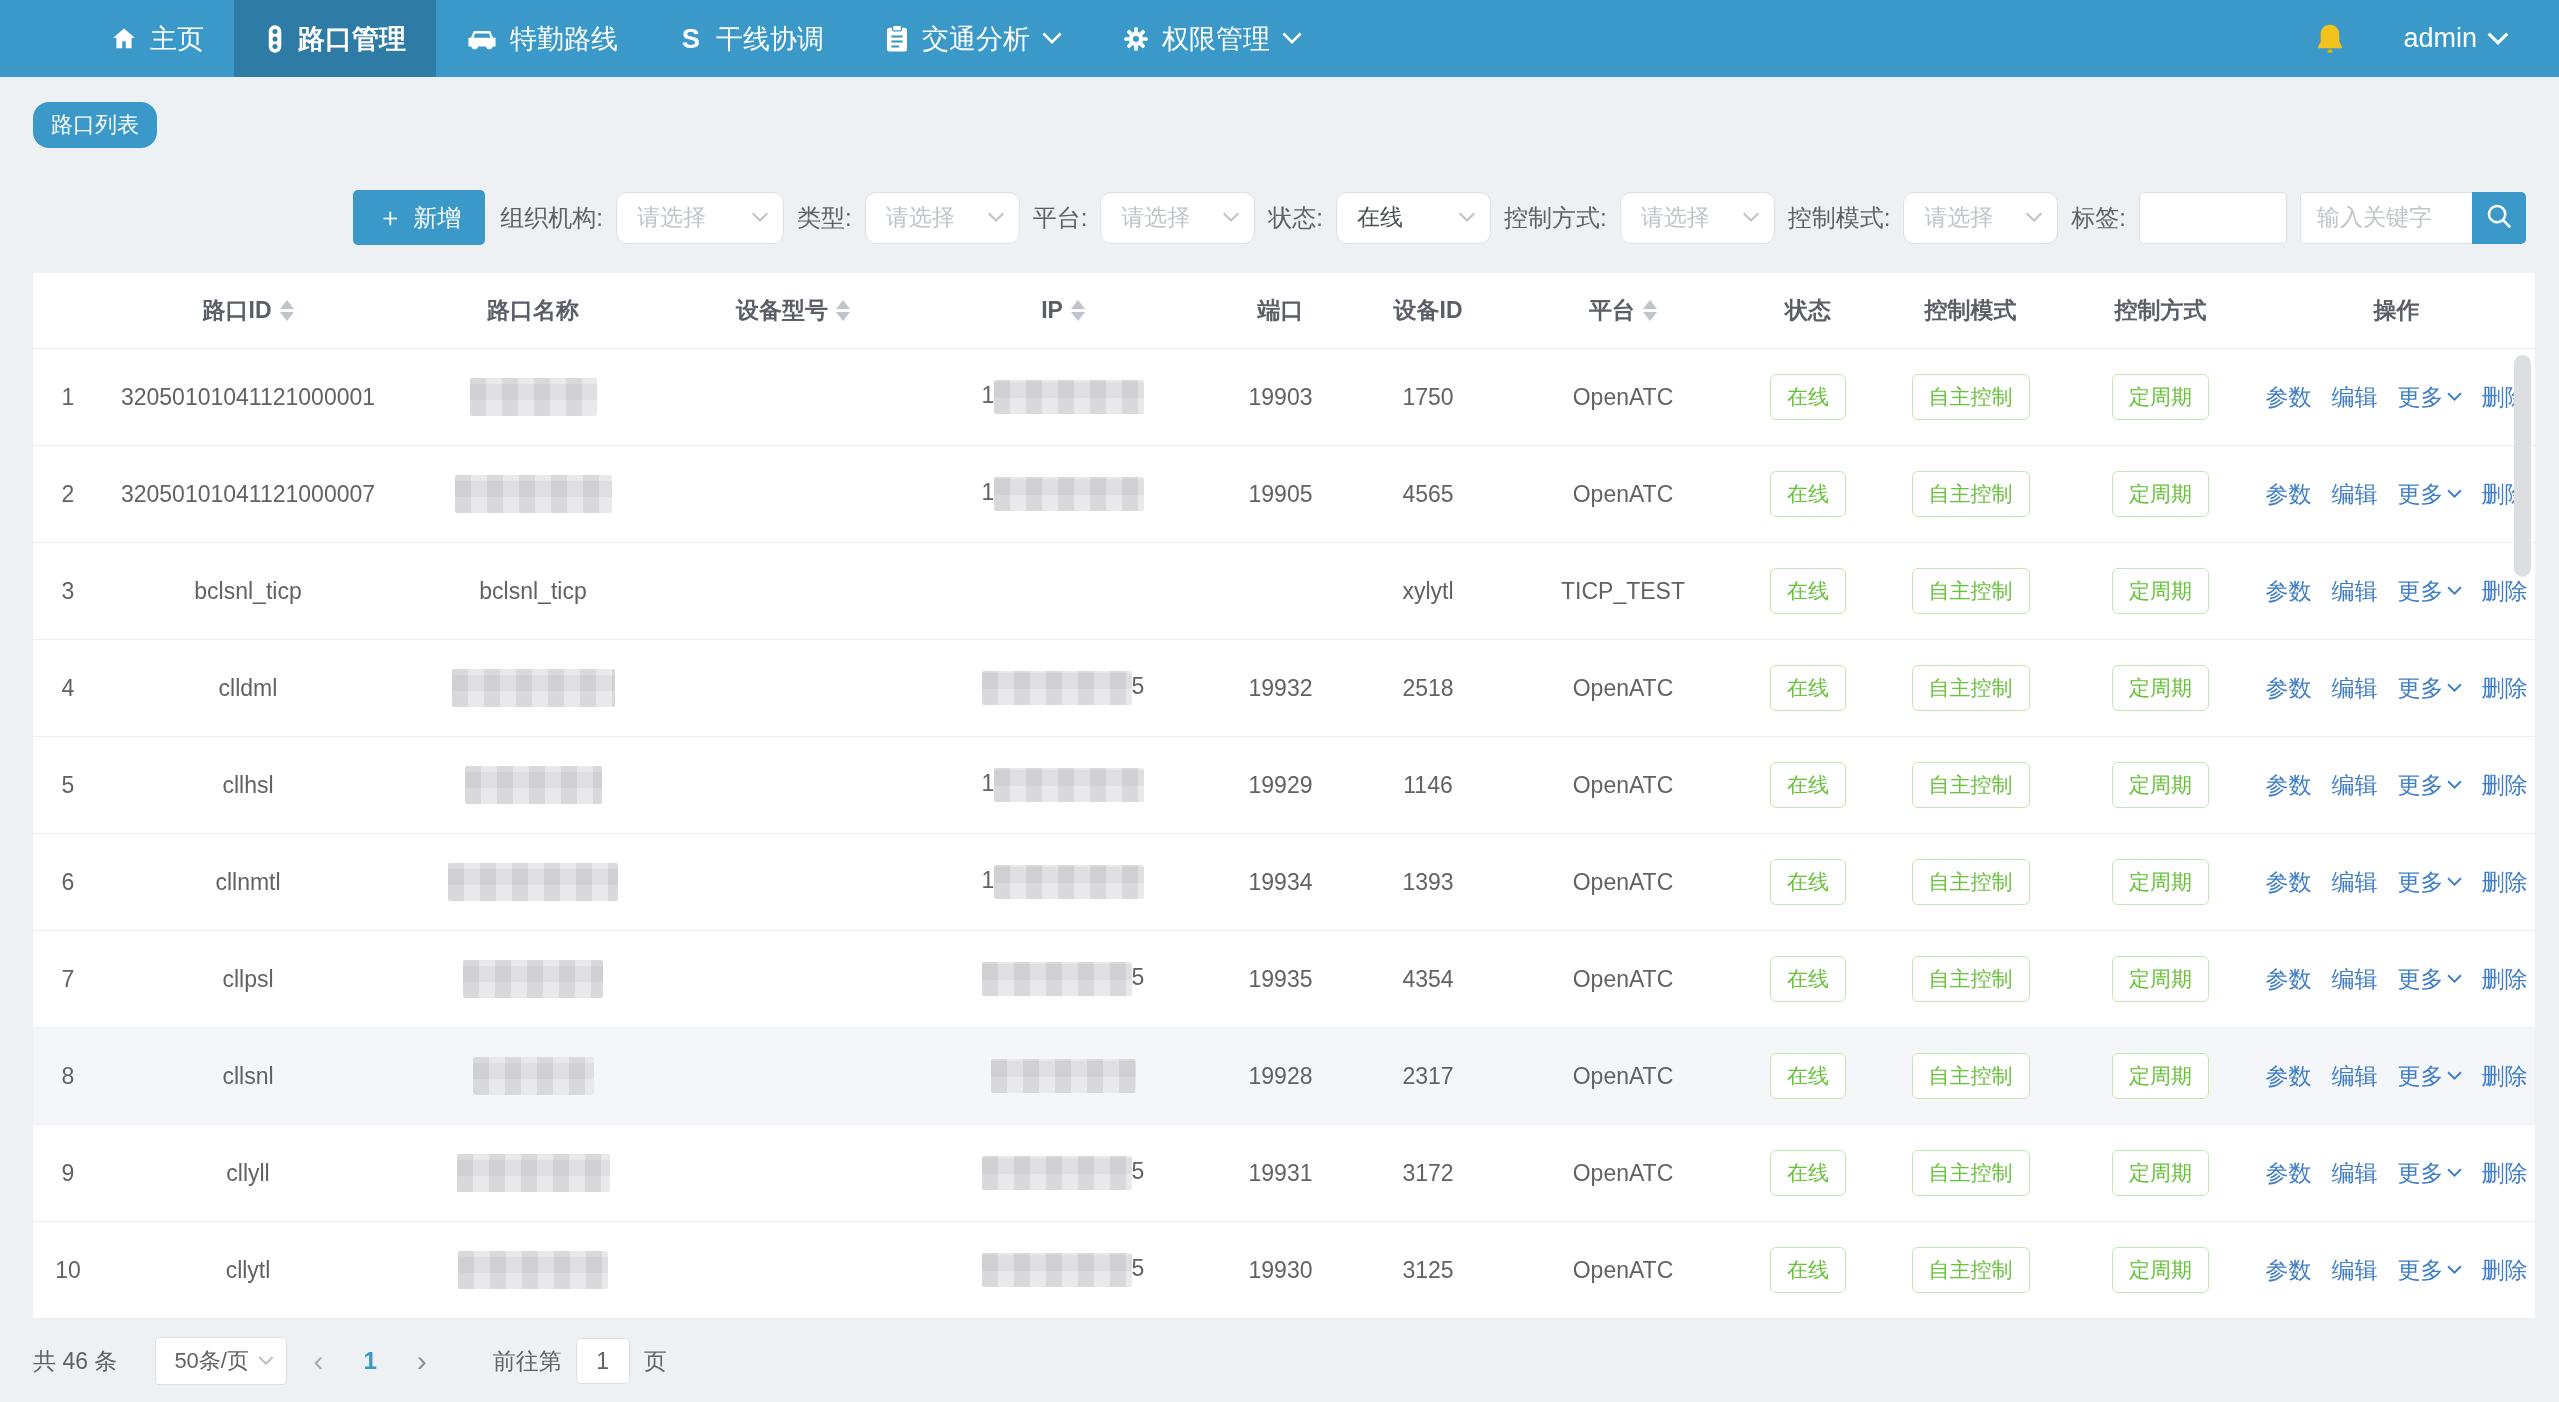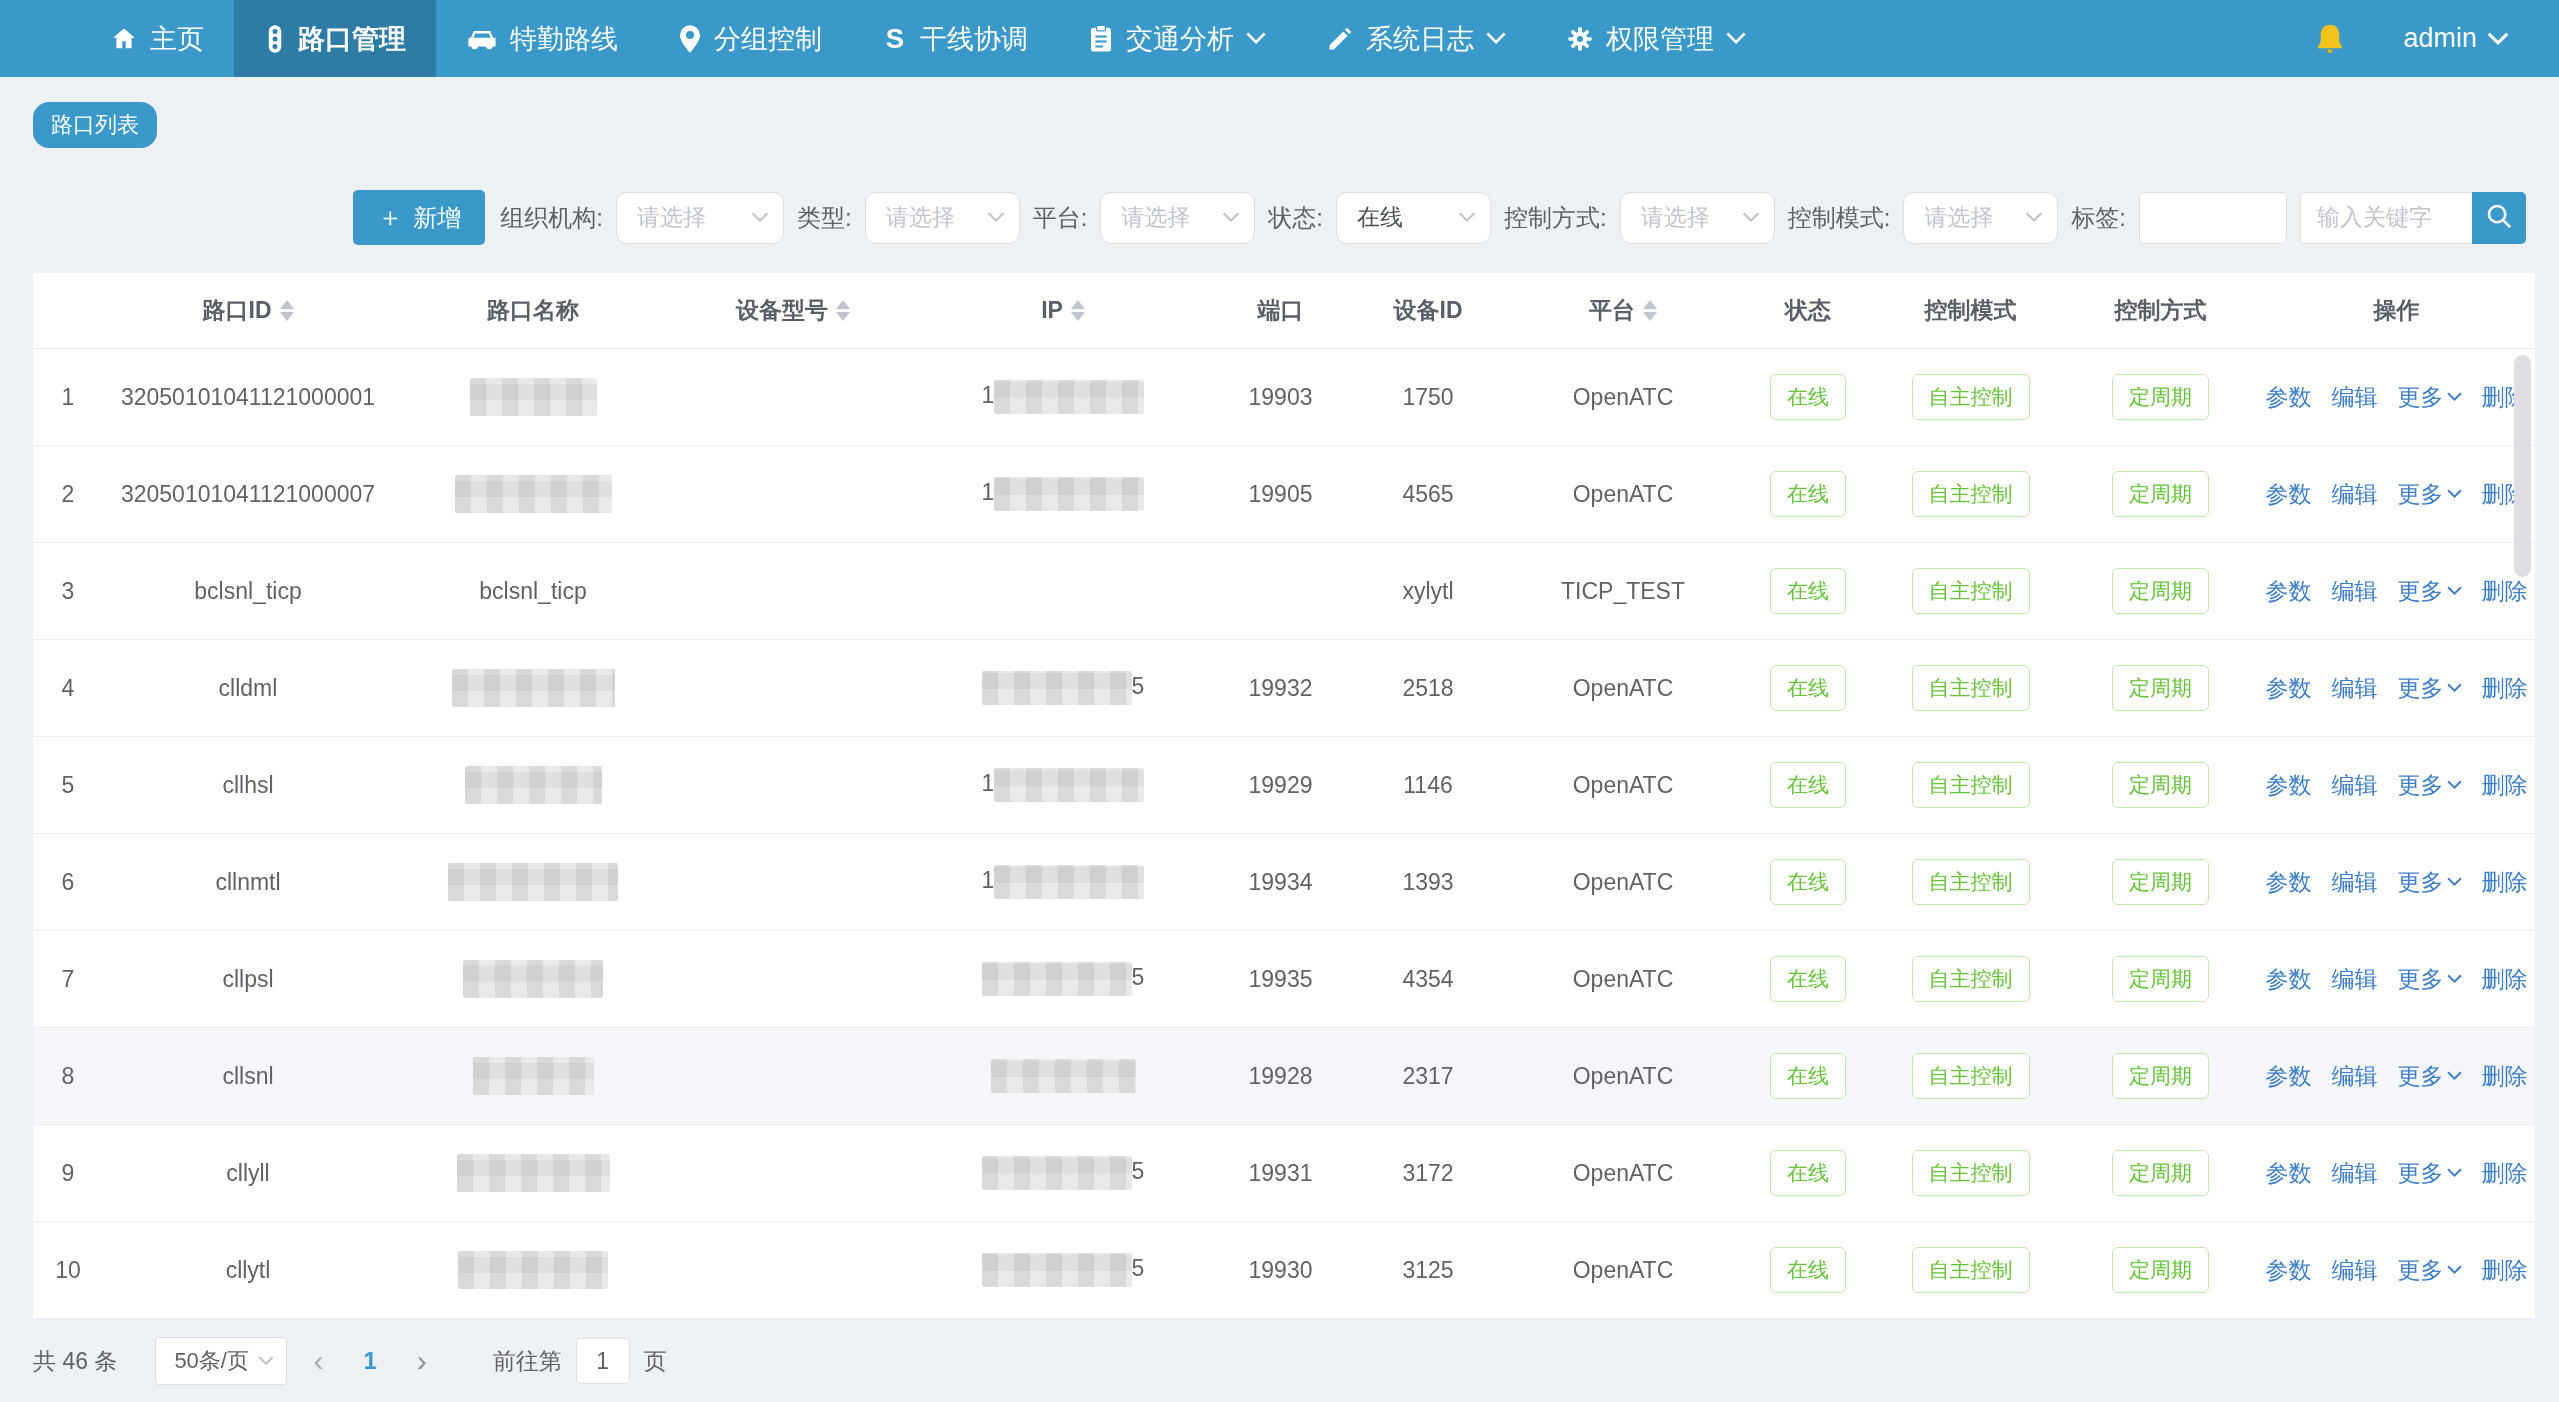--- a/index.html
+++ b/index.html
@@ -136,58 +136,37 @@
           <svg width="32" height="28" viewBox="0 0 26 22">
             <path fill="#fff" d="M4 10l2.4-5.5h13.2L22 10h2v7h-2.3a2.8 2.8 0 0 1-5.5 0H9.8a2.8 2.8 0 0 1-5.5 0H2v-7h2zm3.4-3.5L6 10h14l-1.4-3.5H7.4z"></path>
             <circle cx="7" cy="17.5" r="1.8" fill="#fff"></circle>
             <circle cx="19" cy="17.5" r="1.8" fill="#fff"></circle>
           </svg>
         </span>
         <span>特勤路线</span>
       </div>
       <div class="nav-item">
         <span class="icon">
-          <svg width="24" height="30" viewBox="0 0 18 24">
-            <path fill="#fff" fill-rule="evenodd" d="M9 1a8 8 0 0 0-8 8c0 5.5 8 14 8 14s8-8.5 8-14a8 8 0 0 0-8-8zm0 11a3.2 3.2 0 1 1 0-6.4A3.2 3.2 0 0 1 9 12z"></path>
-          </svg>
-        </span>
-        <span>分组控制</span>
-      </div>
-      <div class="nav-item">
-        <span class="icon">
           <svg width="26" height="30" viewBox="0 0 18 24">
             <text x="9" y="19" text-anchor="middle" font-size="22" font-weight="bold" fill="#fff" font-family="Liberation Sans,sans-serif">S</text>
           </svg>
         </span>
         <span>干线协调</span>
       </div>
       <div class="nav-item">
         <span class="icon">
           <svg width="26" height="30" viewBox="0 0 20 24">
             <rect x="2" y="3" width="16" height="19" rx="2" fill="#fff"></rect>
             <rect x="6.5" y="1" width="7" height="4.5" rx="1" fill="#fff" stroke="#3a99c9" stroke-width="1"></rect>
             <line x1="5.5" y1="10" x2="14.5" y2="10" stroke="#3a99c9" stroke-width="1.7"></line>
             <line x1="5.5" y1="14" x2="14.5" y2="14" stroke="#3a99c9" stroke-width="1.7"></line>
             <line x1="5.5" y1="18" x2="11.5" y2="18" stroke="#3a99c9" stroke-width="1.7"></line>
           </svg>
         </span>
         <span>交通分析</span>
-        <span class="chev">
-          <svg width="20" height="13" viewBox="0 0 14 9">
-            <path d="M1 1l6 6 6-6" fill="none" stroke="#fff" stroke-width="1.8"></path>
-          </svg>
-        </span>
-      </div>
-      <div class="nav-item">
-        <span class="icon">
-          <svg width="28" height="28" viewBox="0 0 24 24">
-            <path fill="#fff" d="M3 17.3L14.8 5.5l3.7 3.7L6.7 21H3v-3.7zM16.2 4.1l1.8-1.8 3.7 3.7-1.8 1.8-3.7-3.7z"></path>
-          </svg>
-        </span>
-        <span>系统日志</span>
         <span class="chev">
           <svg width="20" height="13" viewBox="0 0 14 9">
             <path d="M1 1l6 6 6-6" fill="none" stroke="#fff" stroke-width="1.8"></path>
           </svg>
         </span>
       </div>
       <div class="nav-item">
         <span class="icon">
           <svg width="28" height="28" viewBox="0 0 24 24">
             <g fill="#fff">

